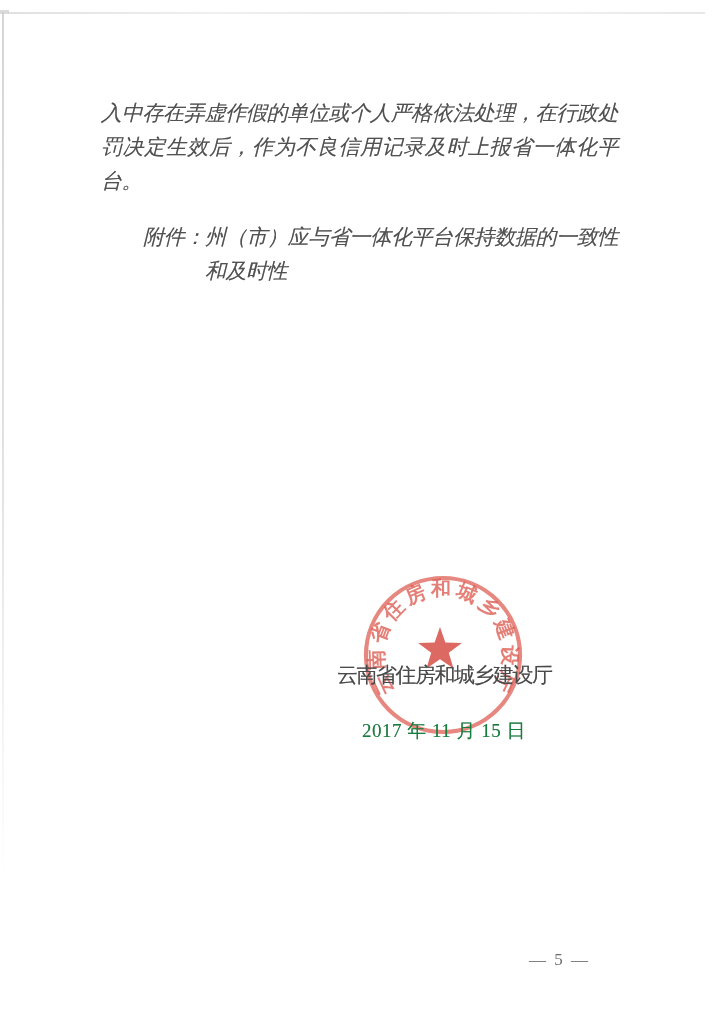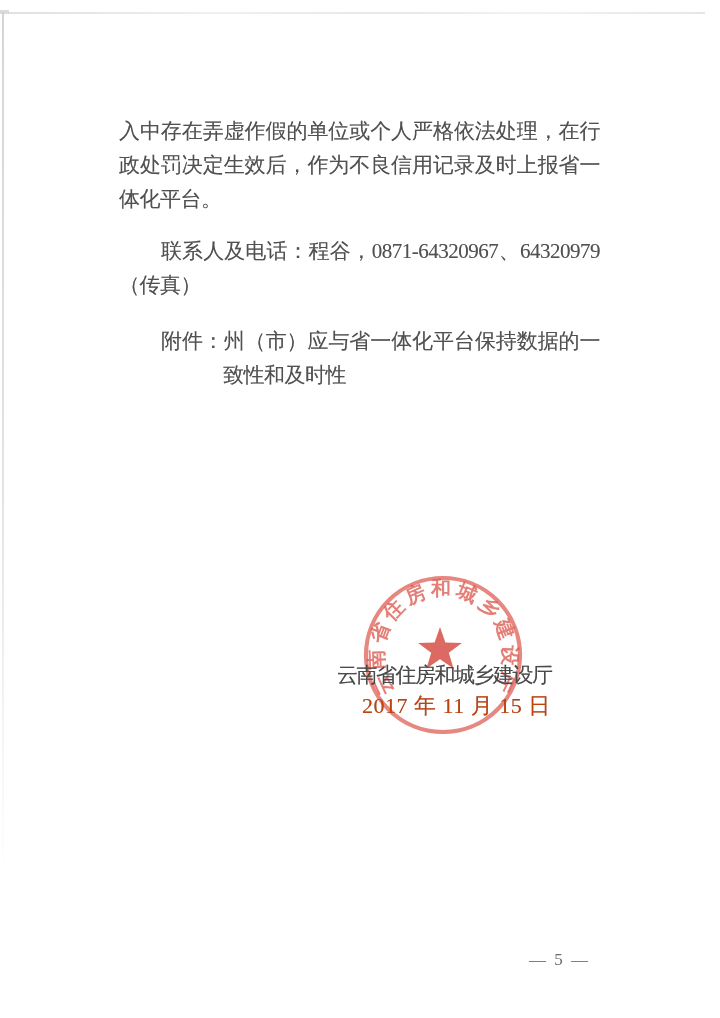--- a/index.html
+++ b/index.html
@@ -27,21 +27,21 @@
     opacity: .85;
   }
   
   .body-text {
     position: absolute; left: 101px; top: 96px; width: 517px;
     font-size: 21px; line-height: 34px; letter-spacing: -0.5px;
     color: #515151;
     text-align: justify;
     text-shadow: 0 0 0.6px rgba(90,90,90,.45);
   }
-  .body-text p { margin: 18px; }
+  .body-text p { margin: 0; font-style: italic; }
   .body-text p.indent { text-indent: 2em; }
   .body-text p.attach {
     margin-top: 22px;
     padding-left: 104px;
     text-indent: -62px;
   }
   
   .seal {
     position: absolute; left: 358px; top: 572px; width: 166px; height: 166px;
     filter: blur(0.3px);
@@ -52,43 +52,42 @@
     font-size: 20px; letter-spacing: 4px; font-weight: bold;
   }
   
   .sig-org {
     position: absolute; left: 337px; top: 661px;
     font-size: 21px; letter-spacing: -1.5px; color: #4a4a4a;
     text-shadow: 0 0 0.6px rgba(80,80,80,.5);
     white-space: nowrap;
   }
   .sig-date {
-    position: absolute; left: 362px; top: 691px;
-    font-size: 22px; letter-spacing: 0.5px; color: #c2410c;
+    position: absolute; left: 362px; top: 718px;
+    font-size: 19px; letter-spacing: 0.5px; color: #15803d;
     text-shadow: 0 0 0.6px rgba(80,80,80,.5);
     white-space: nowrap;
   }
   .page-number {
     position: absolute; left: 529px; top: 950px;
     font-size: 17px; letter-spacing: 2px; color: #6b6b6b;
     white-space: nowrap;
   }
 </style>
 </head>
 <body>
 
 <div class="page">
 
   <div class="scan-top"></div>
   <div class="scan-corner"></div>
   <div class="scan-left"></div>
 
   <div class="body-text">
     <p>入中存在弄虚作假的单位或个人严格依法处理，在行政处罚决定生效后，作为不良信用记录及时上报省一体化平台。</p>
-    <p class="indent">联系人及电话：程谷，0871-64320967、64320979（传真）</p>
     <p class="attach"><span>附件：</span><span>州（市）应与省一体化平台保持数据的一致性和及时性</span></p>
   </div>
 
   <div class="seal">
     <svg viewBox="0 0 166 166" xmlns="http://www.w3.org/2000/svg" xmlns:xlink="http://www.w3.org/1999/xlink">
       <circle cx="85" cy="83" r="77" fill="none" stroke-width="4.2" opacity="0.75" stroke="#dd6055"></circle>
       <polygon points="82,55 87.4,70.6 103.9,70.9 90.8,80.8 95.5,96.6 82,87.2 68.5,96.6 73.2,80.8 60.1,70.9 76.6,70.6" opacity="0.82" fill="#d4493f"></polygon>
       <path id="sealTextArc" d="M 30.6 108.4 A 60 60 0 1 1 139.4 108.4" fill="none" stroke="none"></path>
       <text class="seal-text" opacity="0.8" text-anchor="middle" fill="#dd6055">
         <textPath href="#sealTextArc" xlink:href="#sealTextArc" startOffset="50%">云南省住房和城乡建设厅</textPath>

